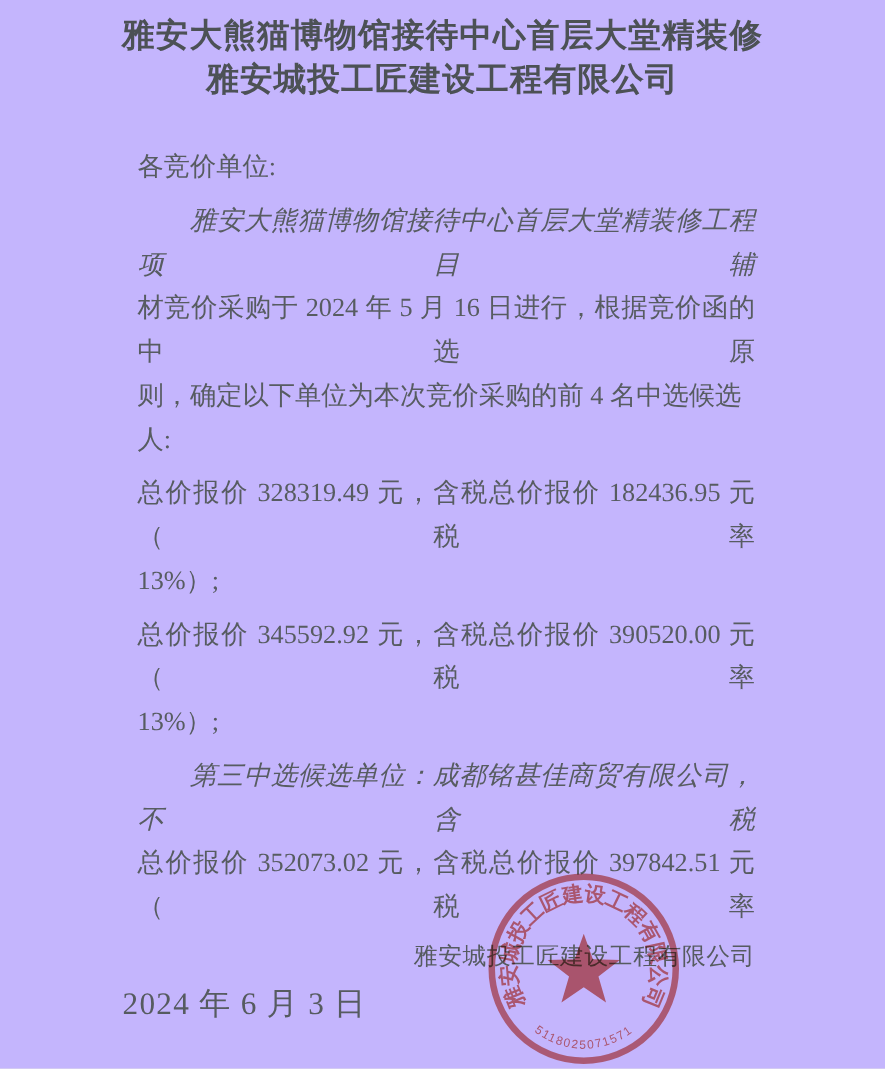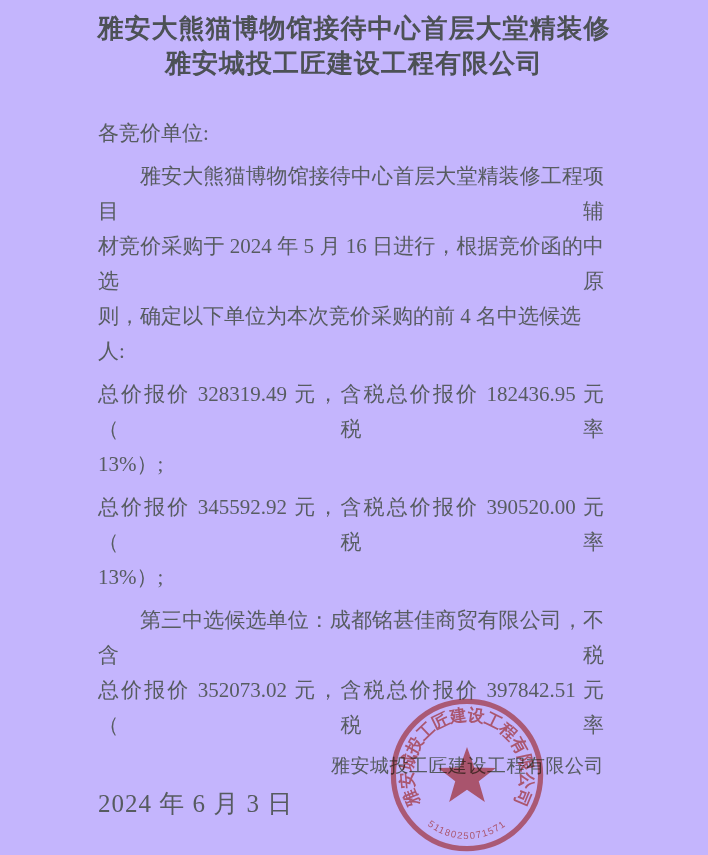--- a/index.html
+++ b/index.html
@@ -17,25 +17,25 @@
     font-family:"Liberation Sans","DejaVu Sans",sans-serif;
     font-weight:bold;
     font-size:26px;line-height:35px;
     color:#4c5155;
     letter-spacing:1px;
   }
   .docbody{
     position:absolute;left:98px;top:116px;width:506px;
     font-size:21px;line-height:35px;
   }
-  .para{margin:8px 0 0 0;}
+  .para{margin:8px 0 0 12px;}
   .para.greeting{margin-top:0;}
   .line{white-space:pre-wrap;}
   .line.just{text-align:justify;text-align-last:justify;}
-  .line.indent{text-indent:42px;}
+  .line.indent{text-indent:42px;font-style:italic;}
   .signature{
     position:absolute;top:752px;left:98px;width:506px;
     text-align:right;
     font-size:19px;line-height:28px;
     color:#565b60;
     letter-spacing:0.5px;
   }
   .sigdate{
     position:absolute;top:790px;left:98px;width:506px;
     font-size:25px;line-height:28px;

